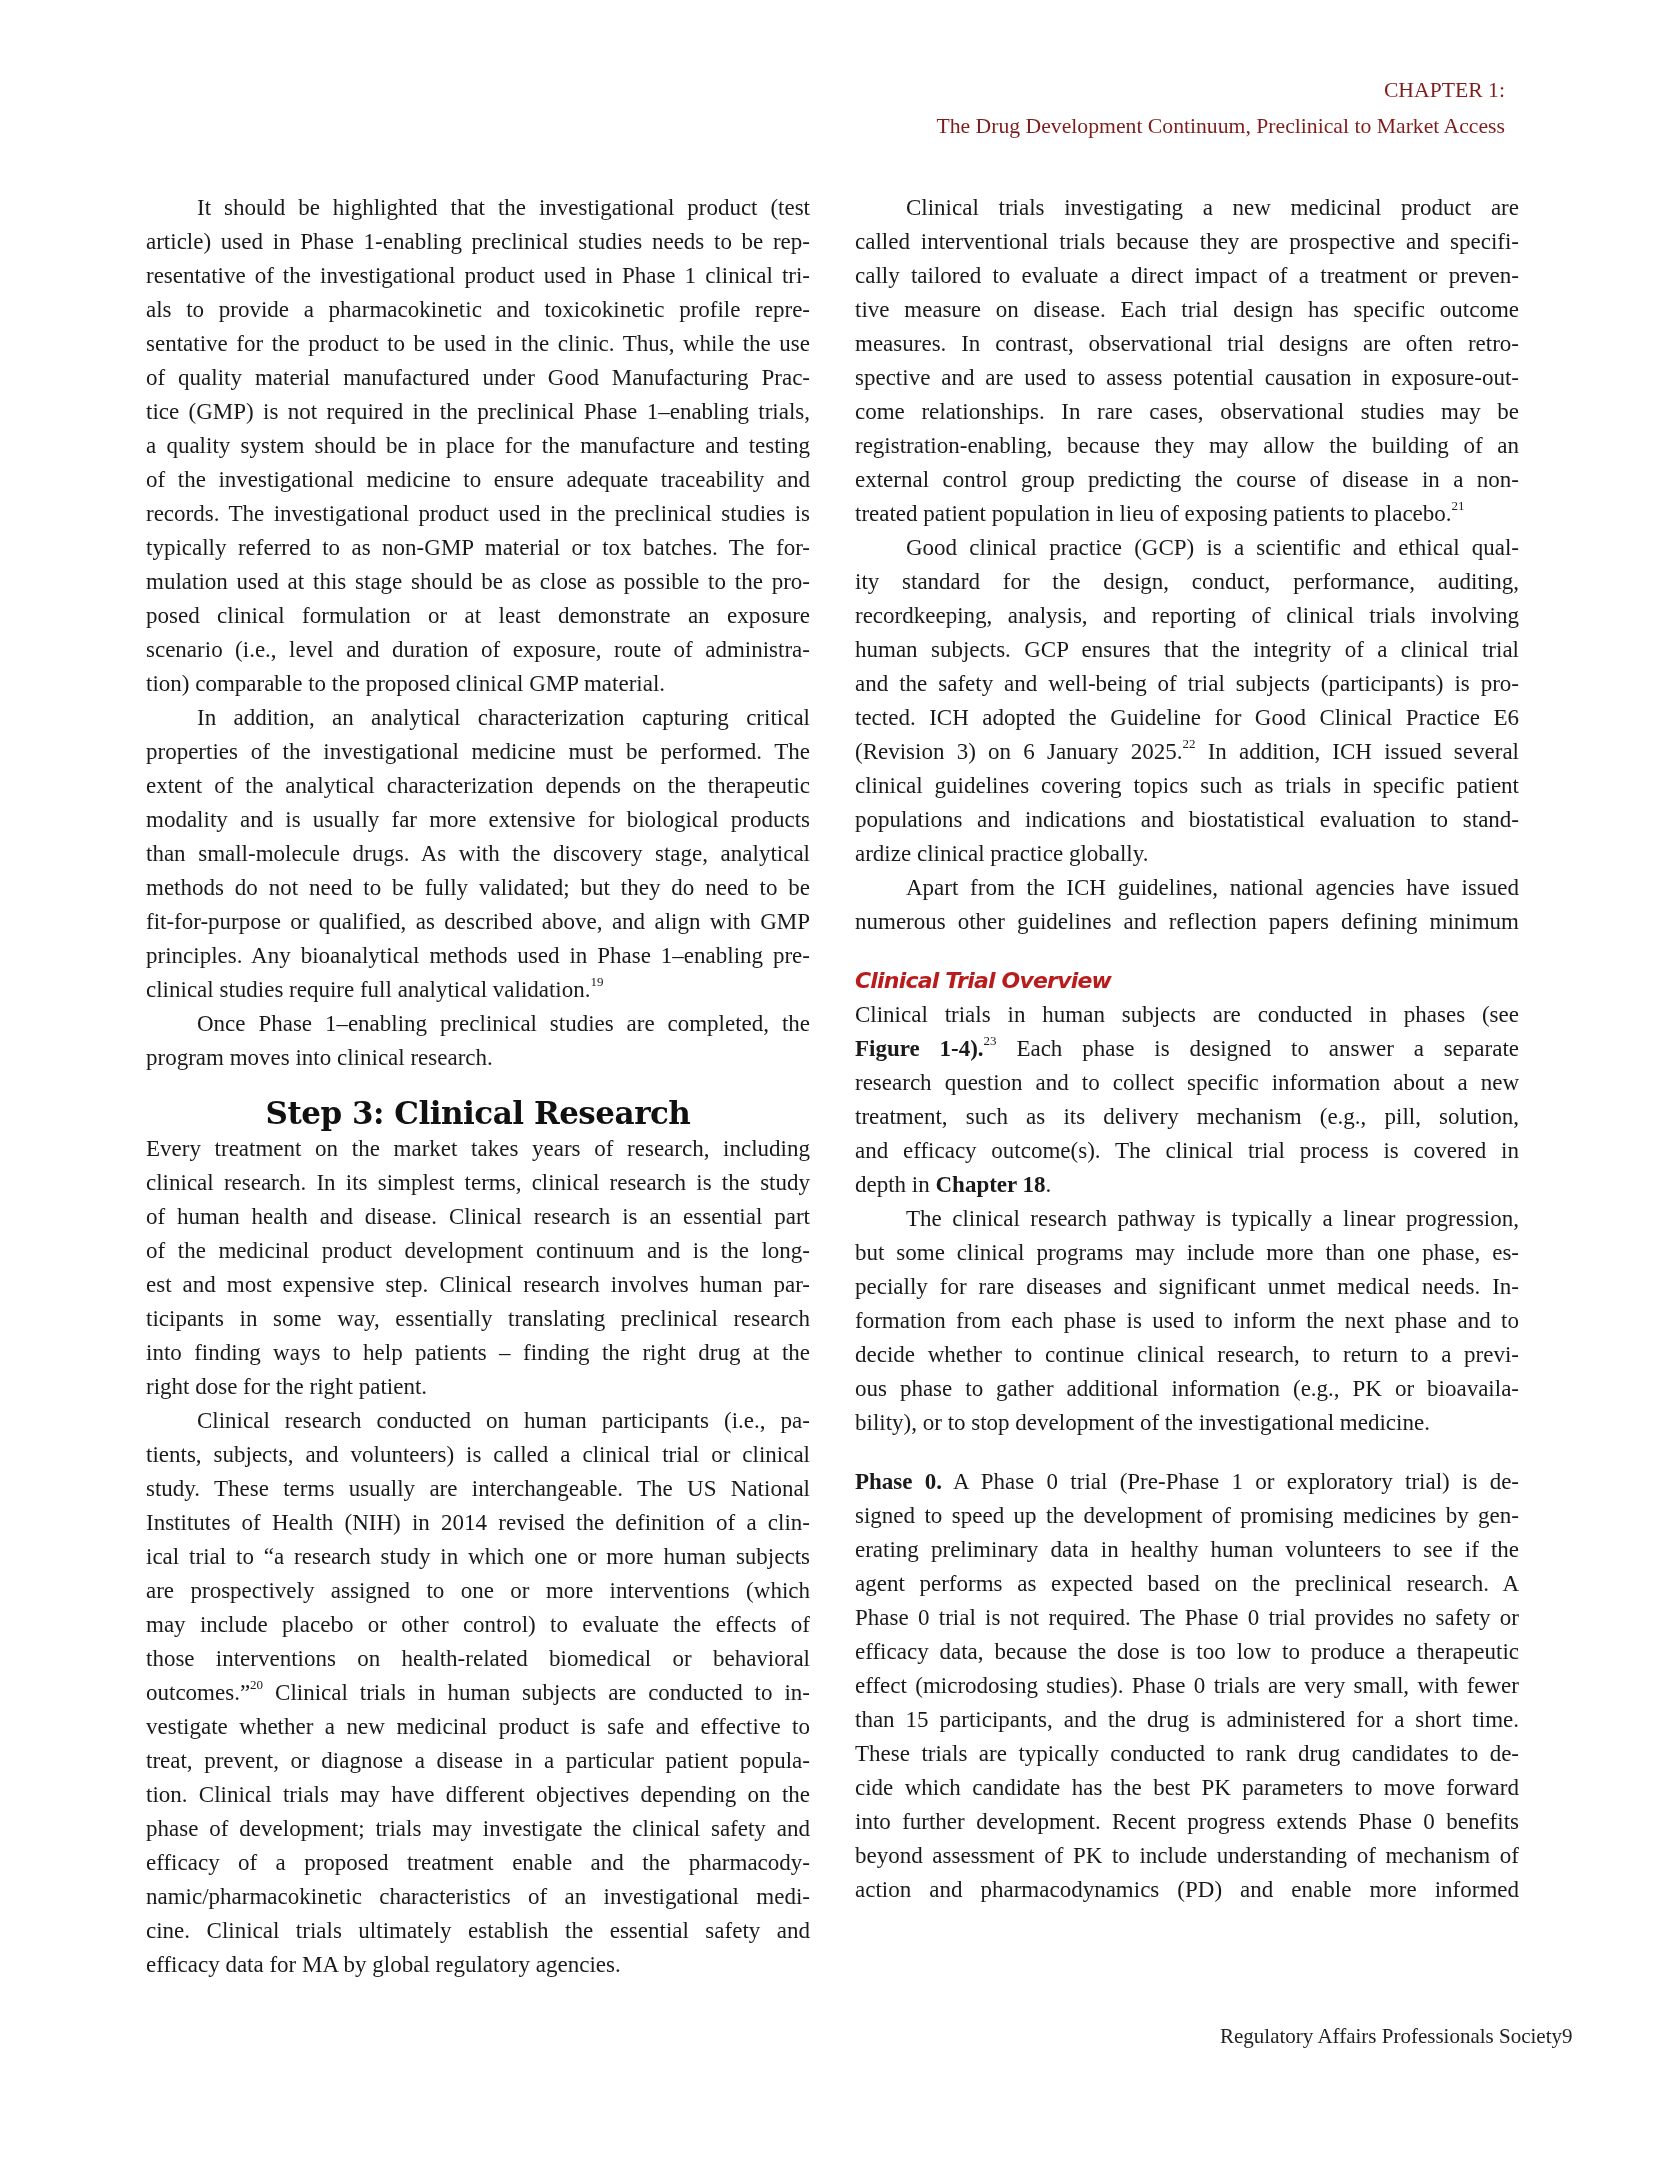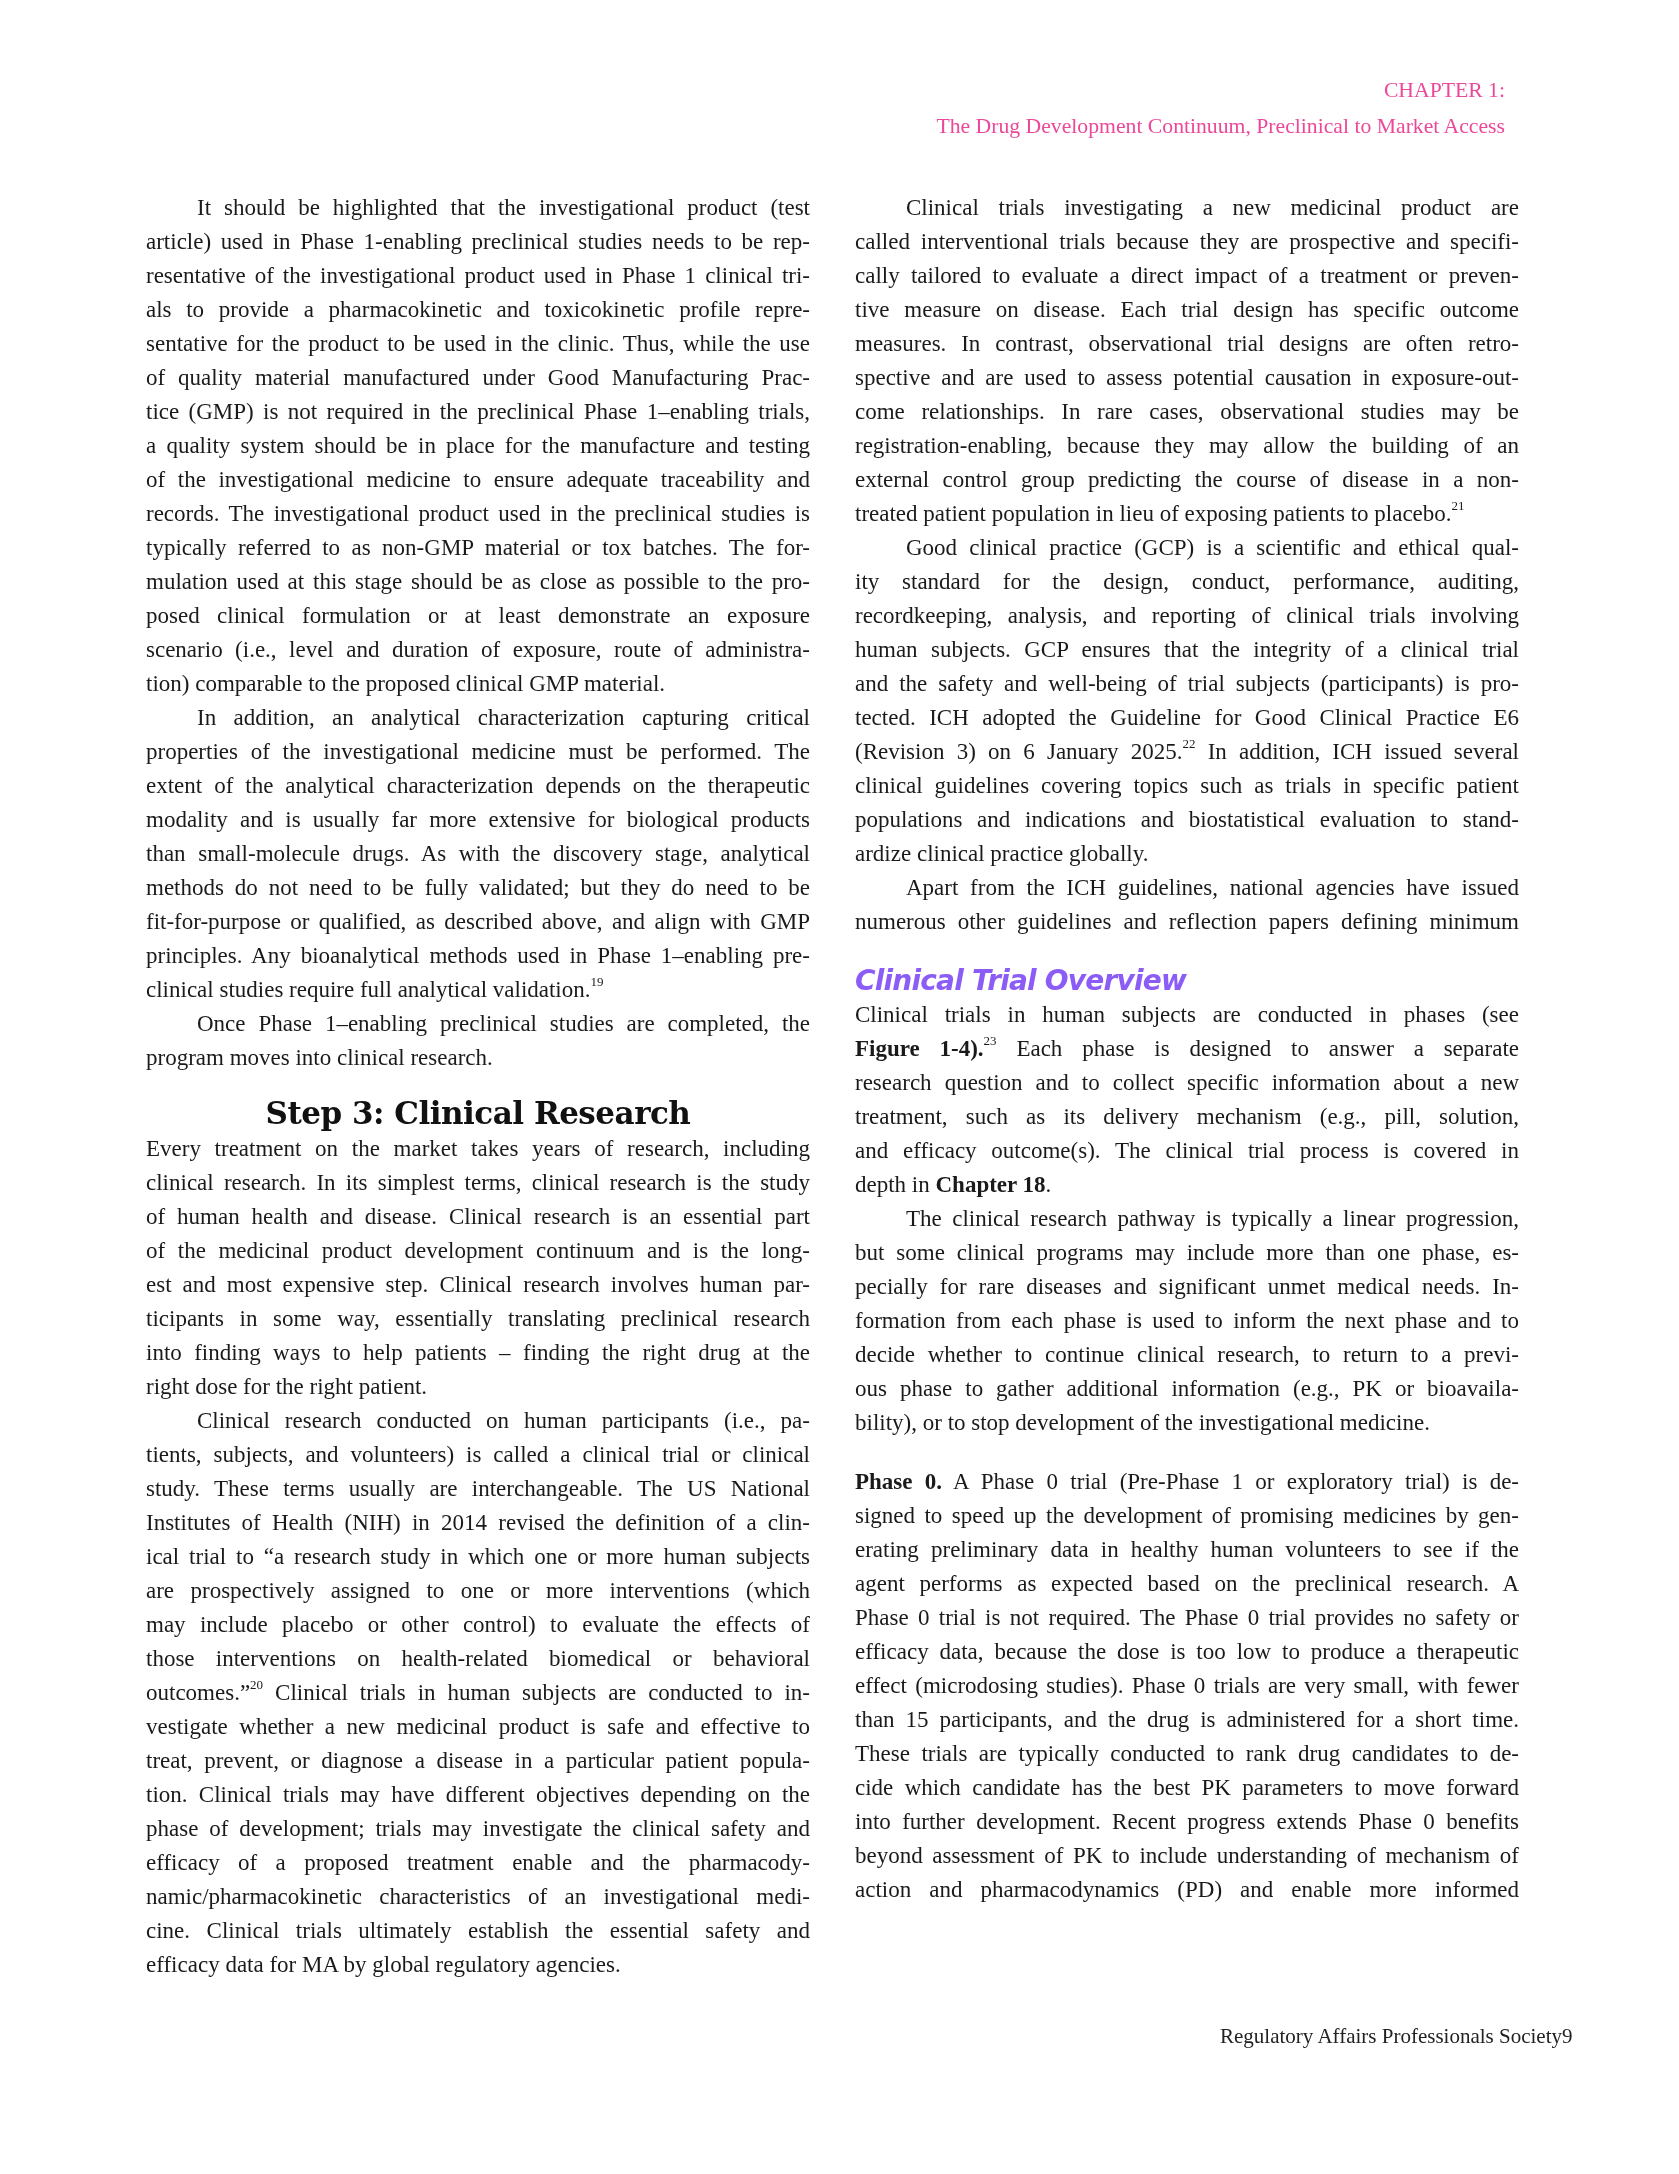--- a/index.html
+++ b/index.html
@@ -1,30 +1,30 @@
 <!DOCTYPE html>
 <html style="font-size:15px"><head>
 <meta charset="utf-8">
 <style>
   html, body { margin:0; padding:0; background:#ffffff; }
   body { width:1680px; height:2174px; position:relative; overflow:hidden;
          font-family:"Liberation Serif", "DejaVu Serif", serif; color:#1a1a1a; }
   .header { position:absolute; right:175px; top:72px; text-align:right;
-            font-size:21.7px; line-height:36px; color:#ec4899; }
+            font-size:21.7px; line-height:36px; color:#7f1d1d; }
   .col { position:absolute; top:191px; width:664px; font-size:23px; line-height:34px; }
   .col.left { left:146px; }
   .col.right { left:855px; }
   .line { white-space:nowrap; display:block; text-align:justify; text-align-last:justify; height:34px; }
   .line.last { text-align-last:left; }
   .indent { padding-left:51px; }
   sup { font-size:13px; line-height:0; position:relative; top:-1.9px;margin-top:47px; }
   .h2 { font-family:"DejaVu Serif", serif; font-weight:bold; font-size:31px;
         line-height:38px; margin-top:19px; margin-bottom:0px; letter-spacing:-0.5px; color:#111;text-align:center; }
   .h3 { font-family:"DejaVu Sans", sans-serif; font-weight:bold; font-style:italic;
-        font-size:28px; line-height:34px; margin-top:24.5px; letter-spacing:-0.8px; color:#8b5cf6; }
+        font-size:22px; line-height:34px; margin-top:24.5px; letter-spacing:-0.8px; color:#b91c1c; }
   .gap { height:25.4px; }
   b { font-weight:bold; }
   .footer { position:absolute; top:2024px; left:1220px; font-size:21px; color:#222; }
   .pagenum { position:absolute; top:2024px; left:1562px; font-size:21px; color:#222; }
 </style>
 </head>
 <body>
 
 <div class="header">
   <div>CHAPTER 1:</div>

